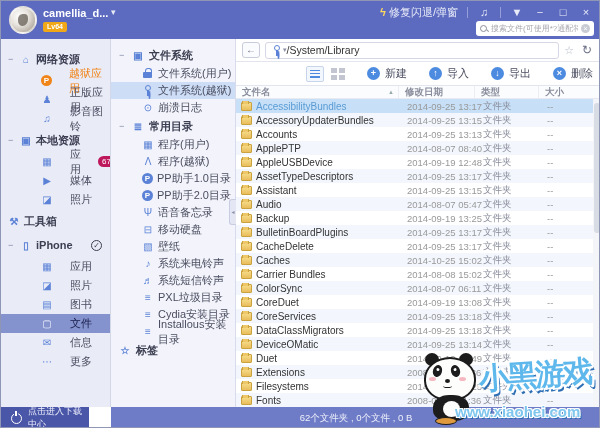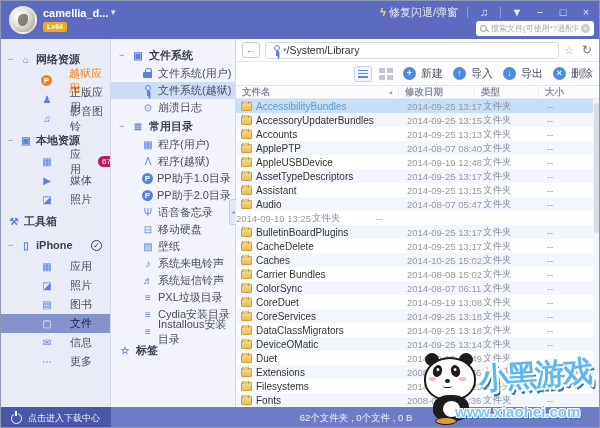--- a/index.html
+++ b/index.html
@@ -56,21 +56,21 @@
   .i-lock{position:relative;width:12px;height:11px;}
   .i-lock::before{content:"";position:absolute;left:3px;top:0;width:5px;height:4px;border:1.2px solid #5b82d6;border-bottom:none;border-radius:3px 3px 0 0;}
   .i-lock::after{content:"";position:absolute;left:1px;top:4px;width:9px;height:6px;background:#5b82d6;border-radius:1px;}
   .i-key{position:relative;width:12px;height:11px;}
   .i-key::before{content:"";position:absolute;left:3px;top:0;width:4px;height:4px;border:1.5px solid #5b82d6;border-radius:50%;}
   .i-key::after{content:"";position:absolute;left:5px;top:5px;width:1.8px;height:6px;background:#5b82d6;box-shadow:1.5px 3px 0 -0.2px #5b82d6, 1.5px 1px 0 -0.2px #5b82d6;}
   .badge { margin-left:auto; margin-right:6px; background:#be185d; color:#fff; font-size:8px; padding:0 4px; border-radius:7px; line-height:11px; }
   .check-circle { margin-left:auto; margin-right:8px; width:11px; height:11px; border:1px solid #3c3f52; border-radius:50%; font-size:8px; line-height:10px; text-align:center; color:#3c3f52; font-weight:normal; }
 
   
-  .downloadbar { position:absolute; left:0; top:406px; width:110px; height:22px; background:#4a56a8; color:#eef0fb;
+  .downloadbar { position:absolute; left:0; top:406px; width:88px; height:22px; background:#4a56a8; color:#eef0fb;
                  display:flex; align-items:center; gap:6px; padding-left:10px; font-size:9px; cursor:pointer; }
   .power-icon { position:relative; width:11px; height:11px; border:1.6px solid #fff; border-radius:50%; flex:none; }
   .power-icon::after { content:""; position:absolute; left:3.2px; top:-3px; width:1.6px; height:5px; background:#fff; box-shadow:0 0 0 1px #4a56a8; }
 
   
   .treepanel { position:absolute; left:110px; top:38px; width:125px; height:368px; background:#f3f4fb; border-right:1px solid #d8dbec; padding-top:6px; overflow:hidden; }
   .tree-row { display:flex; align-items:center; font-size:11px; color:#3c3f52; cursor:pointer; }
   .tree-row.section { height:20px; font-weight:bold; padding-left:8px; gap:5px; }
   .tree-row.item { height:17px; padding-left:31px; gap:4px; color:#4a4d60; }
   .tree-row.item.selected { background:#cdddf6; }
@@ -79,21 +79,21 @@
   
   .main { position:absolute; left:235px; top:38px; width:365px; height:368px; background:#fff; }
   .addressbar { height:23px; display:flex; align-items:center; padding:0 6px; gap:5px; border-bottom:1px solid #e3e5ee; }
   .back-btn { width:18px; height:16px; border:1px solid #c8ccd8; border-radius:3px; color:#6a6f85; font-size:10px; line-height:14px; text-align:center; cursor:pointer; background:#fafbfe; }
   .addr-field { flex:1; height:17px; border:1px solid #d5d8e4; border-radius:3px; background:#fff; display:flex; align-items:center; padding:0 5px; gap:0; }
   .addr-caret { color:#8a8fa4; font-size:7px; }
   .addr-path { font-size:10.5px; color:#333; flex:1; }
   .addr-star { color:#b9bdcc; font-size:11px; cursor:pointer; }
   .refresh-btn { width:16px; text-align:center; color:#6a6f85; font-size:12px; cursor:pointer; }
 
-  .toolbar { height:24px; display:flex; align-items:center; padding:0 8px; gap:10px; border-bottom:1px solid #e3e5ee; }
+  .toolbar { height:24px; display:flex; align-items:center; padding:0 8px; gap:22px; border-bottom:1px solid #e3e5ee; }
   .tool-btn { display:flex; align-items:center; gap:5px; font-size:11px; color:#4a4d60; cursor:pointer; }
   .tb-circle { width:13px; height:13px; border-radius:50%; background:#4d8be0; color:#fff; font-size:9px; line-height:13px; text-align:center; font-weight:bold; }
   .tb-circle.i-new::before{content:"+";} .tb-circle.i-import::before{content:"↑";}
   .tb-circle.i-export::before{content:"↓";} .tb-circle.i-delete::before{content:"×";}
   .view-toggles { margin-left:auto; display:flex; align-items:center; gap:7px; }
   .view-list { width:18px; height:16px; border:1px solid #c8d4ea; background:#f2f7fe; border-radius:2px; padding:3px 3px; display:flex; flex-direction:column; justify-content:space-between; cursor:pointer; }
   .view-list i { display:block; height:1.6px; background:#4d8be0; }
   .view-grid { width:14px; height:12px; display:grid; grid-template-columns:1fr 1fr; gap:2px; cursor:pointer; }
   .view-grid i { background:#c3c6d1; }
 
@@ -548,20 +548,24 @@
             <div class="cell-name">
               <span class="folder-ico"></span>
               <span>Audio</span>
             </div>
             <div class="cell-date">2014-08-07 05:47</div>
             <div class="cell-type">文件夹</div>
             <div class="cell-size">--</div>
           </div>
 
           <div class="row r0">
+            <div class="cell-name">
+              <span class="folder-ico"></span>
+              <span>Backup</span>
+            </div>
             <div class="cell-date">2014-09-19 13:25</div>
             <div class="cell-type">文件夹</div>
             <div class="cell-size">--</div>
           </div>
 
           <div class="row r1">
             <div class="cell-name">
               <span class="folder-ico"></span>
               <span>BulletinBoardPlugins</span>
             </div>

